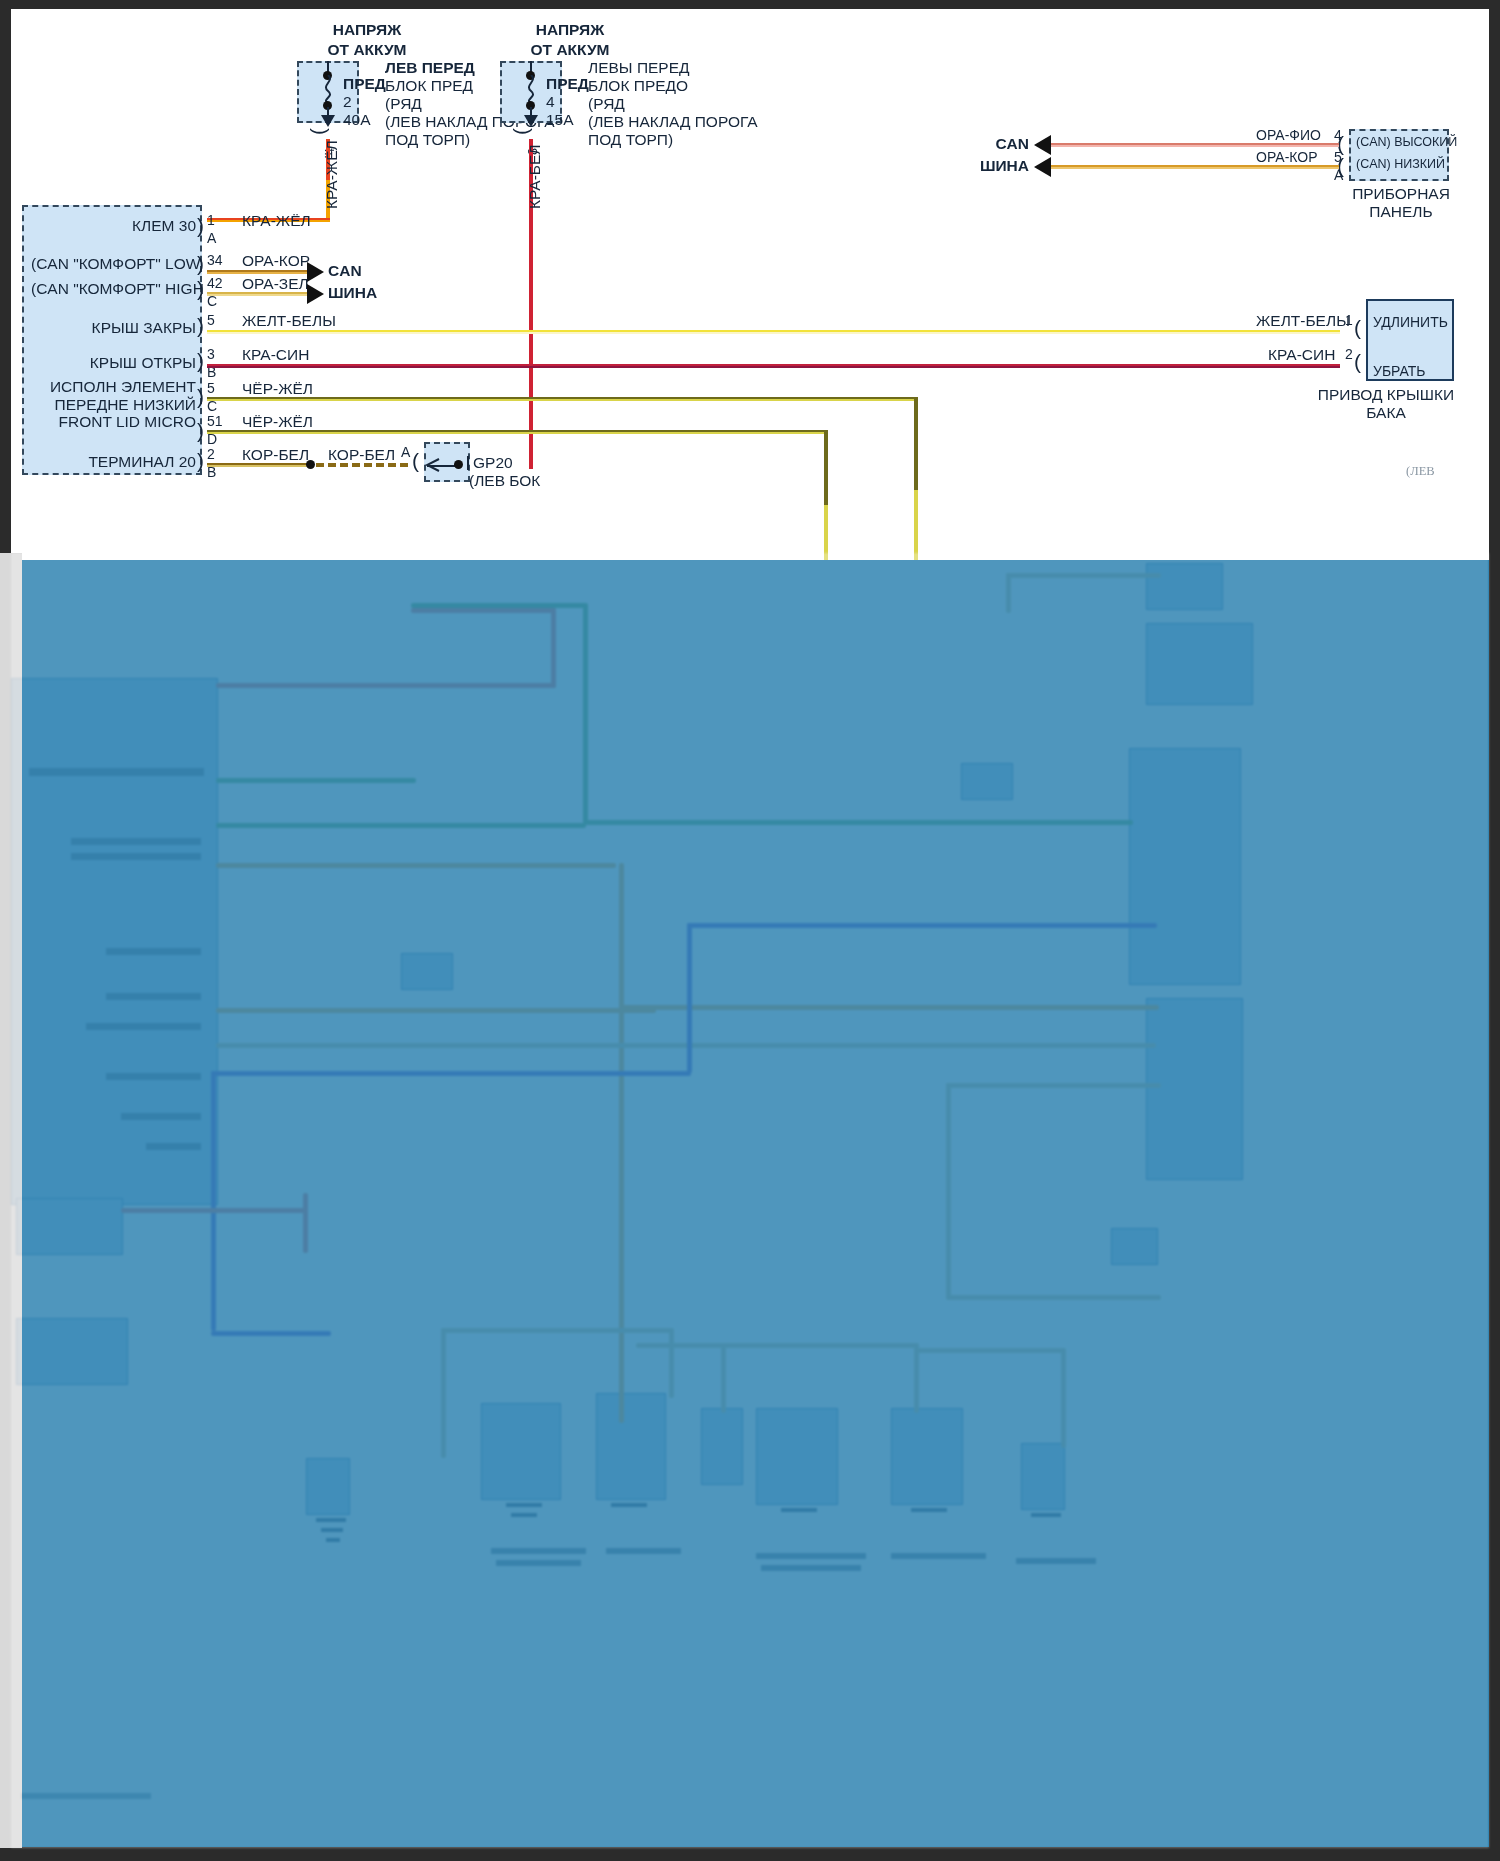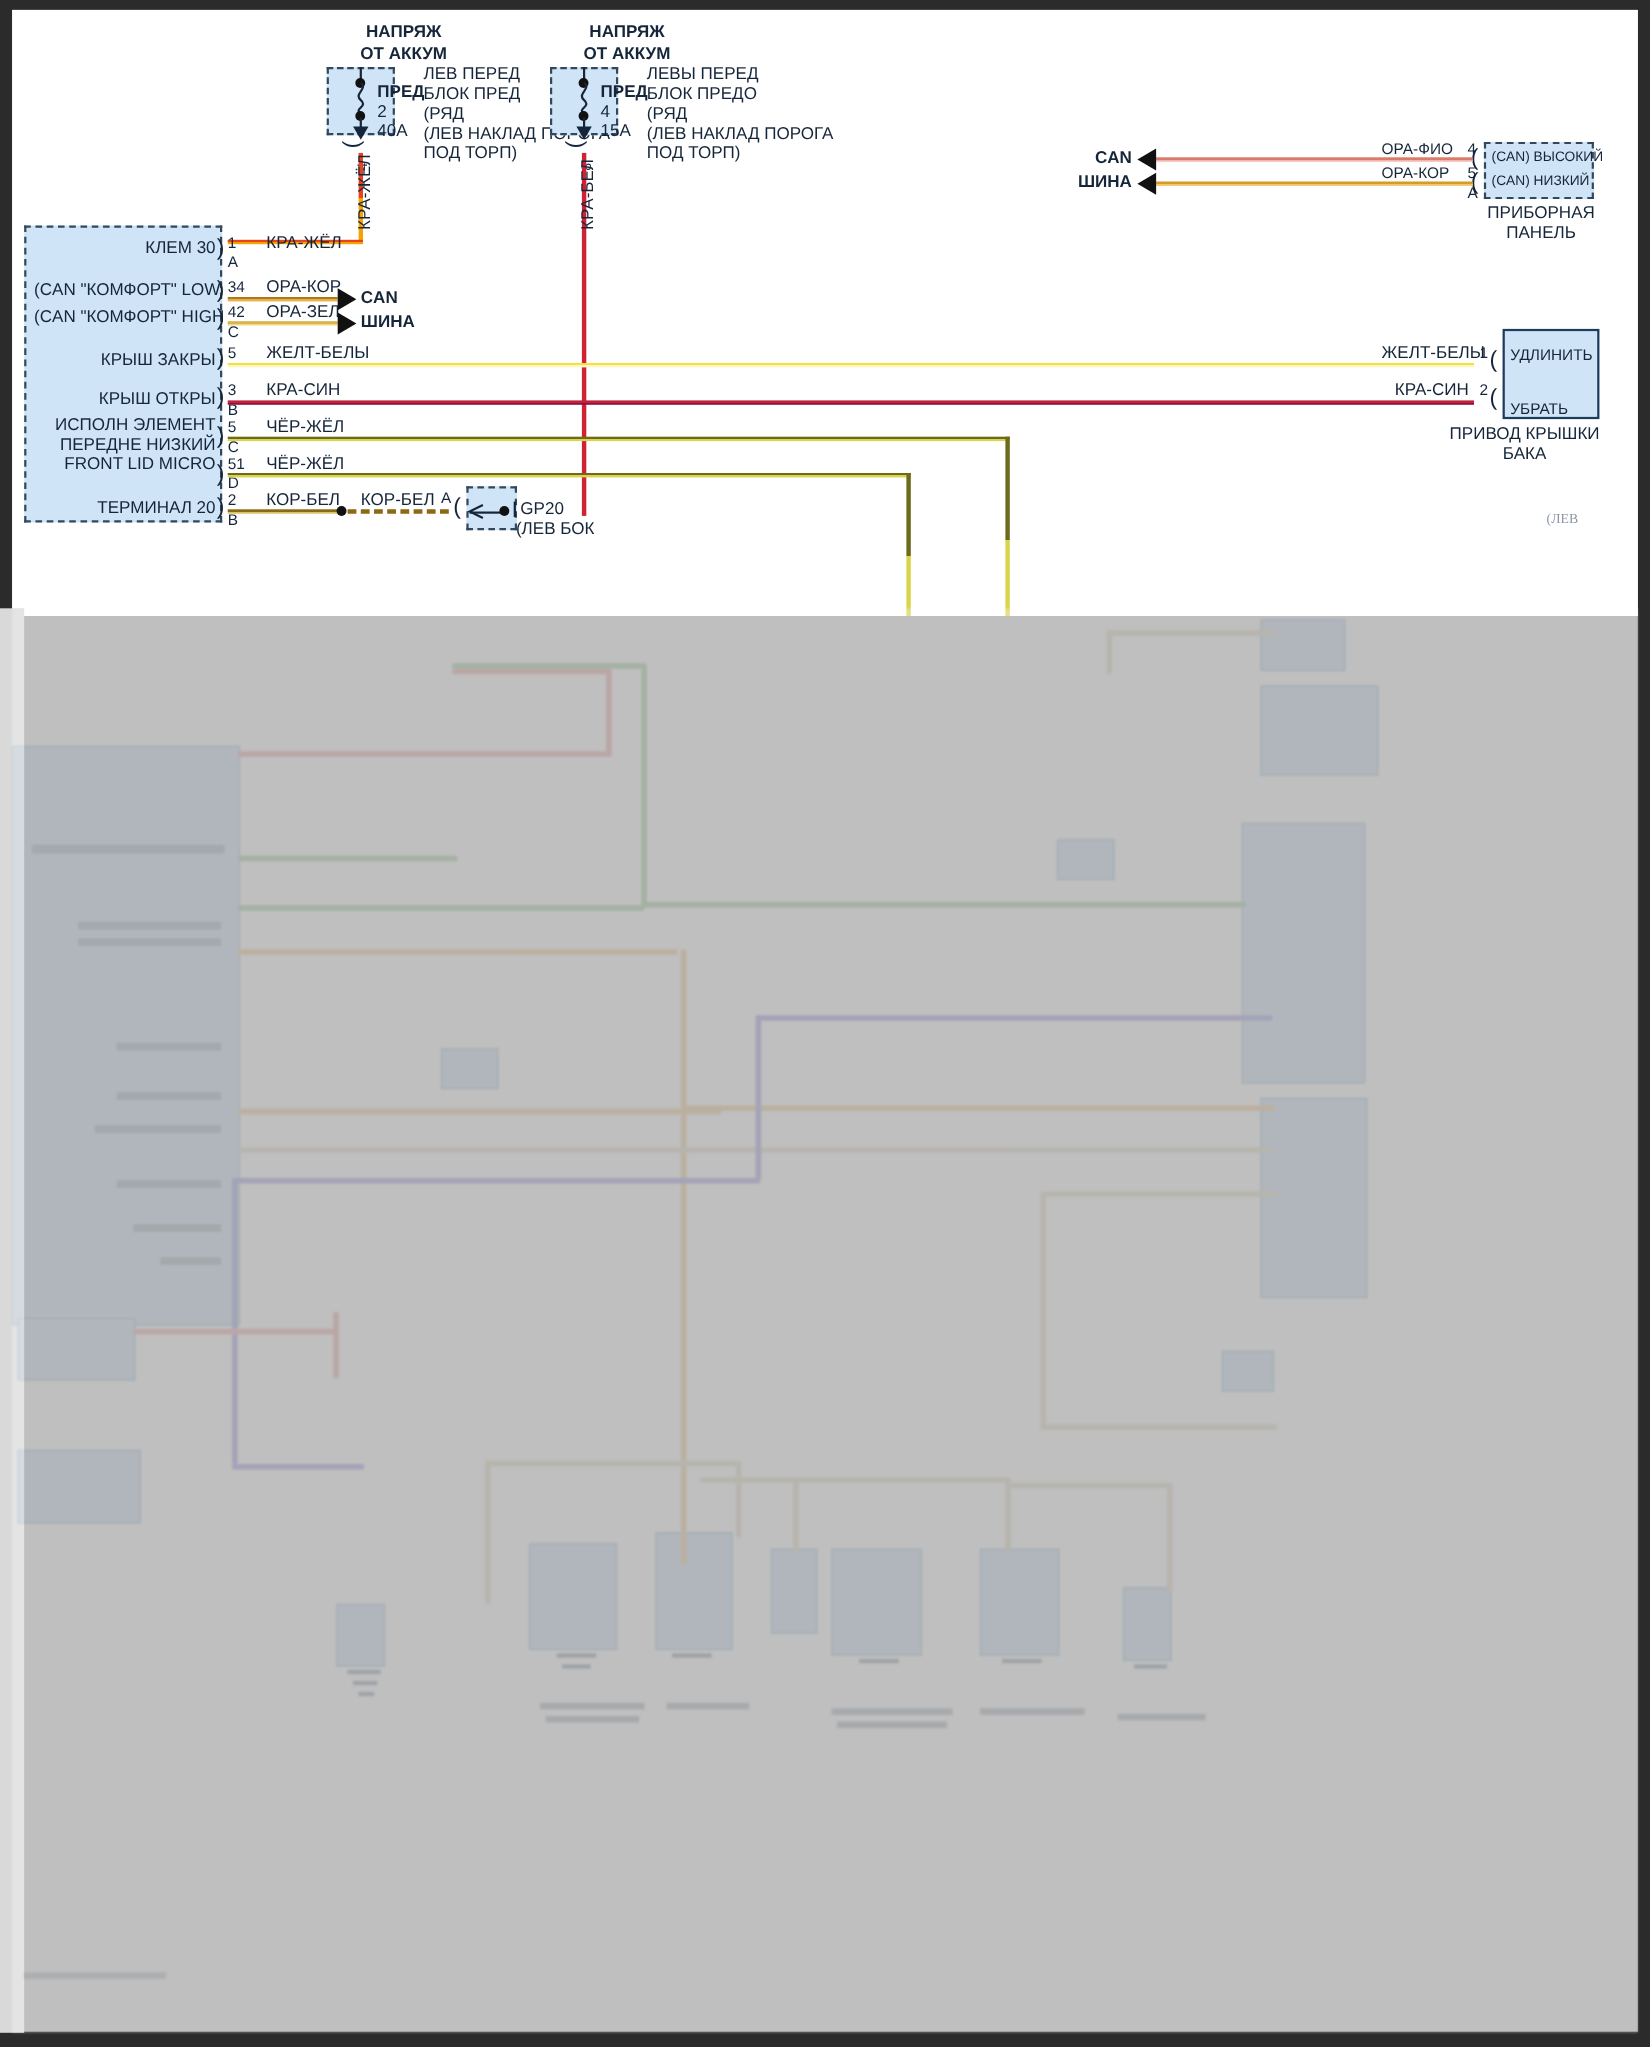--- a/index.html
+++ b/index.html
@@ -1,17 +1,17 @@
 <!DOCTYPE html>
 <html><head>
 <meta charset="utf-8">
 <style>
   html,body{margin:0;padding:0;background:#fff;}
   body{font-family:"Liberation Sans",sans-serif;}
-  #page{position:relative;width:1500px;height:1861px;background:#a3a3a3;overflow:hidden;}
+  #page{position:relative;width:1500px;height:1861px;background:#0369a1;overflow:hidden;}
 
   
   .frame-band{position:absolute;background:#2b2b2b;}
   .frame-l{left:0;top:0;width:11px;height:1861px;}
   .frame-r{right:0;top:0;width:11px;height:1861px;}
   .frame-b{left:0;bottom:0;width:1500px;height:14px;}
   .frame-t{left:0;top:0;width:1500px;height:9px;}
 
   
   #sharp{position:absolute;left:11px;top:9px;width:1478px;height:551px;background:#fff;overflow:hidden;}
@@ -88,21 +88,21 @@
       <path d="M7 0 C14 6, 0 10, 7 16 C14 22, 0 24, 7 28" stroke="#16263a" stroke-width="2" fill="none"></path>
     </svg>
     <div class="dot" style="left:312px;top:92px;"></div>
     <div class="fusewire" style="left:316px;top:98px;height:12px;"></div>
     <div class="arrowD" style="left:310px;top:106px;"></div>
 
     <div class="t b" style="left:332px;top:66px;">ПРЕД</div>
     <div class="t" style="left:332px;top:84px;">2</div>
     <div class="t" style="left:332px;top:102px;">40A</div>
 
-    <div class="t" style="left:374px;top:50px;">ЛЕВ ПЕРЕД</div>
+    <div class="t" style="left:374px;top:50px;font-weight:bold;">ЛЕВ ПЕРЕД</div>
     <div class="t" style="left:374px;top:68px;">БЛОК ПРЕД</div>
     <div class="t" style="left:374px;top:86px;">(РЯД</div>
     <div class="t" style="left:374px;top:104px;">(ЛЕВ НАКЛАД ПОРОГА</div>
     <div class="t" style="left:374px;top:122px;">ПОД ТОРП)</div>
 
     <div class="conn" style="left:307px;top:112px;transform:rotate(90deg);">)</div>
     <div class="t xs vert" style="left:312px;top:146px;">4</div>
 
     <div class="wire w-v redylw" style="left:315px;top:130px;height:82px;"></div>
     <div class="t vert" style="left:312px;top:200px;">КРА-ЖЁЛ</div>

